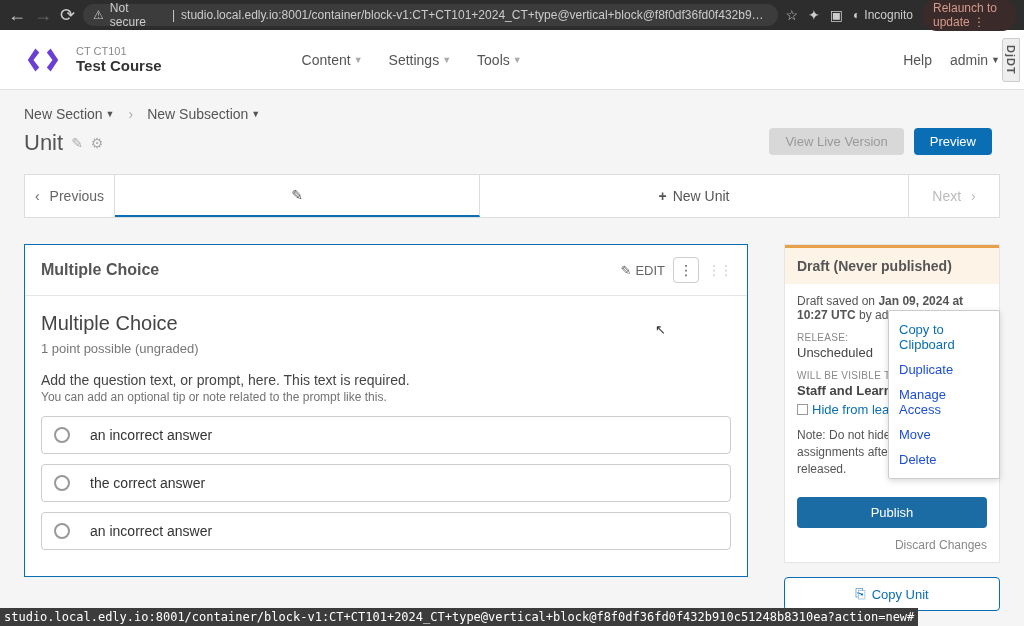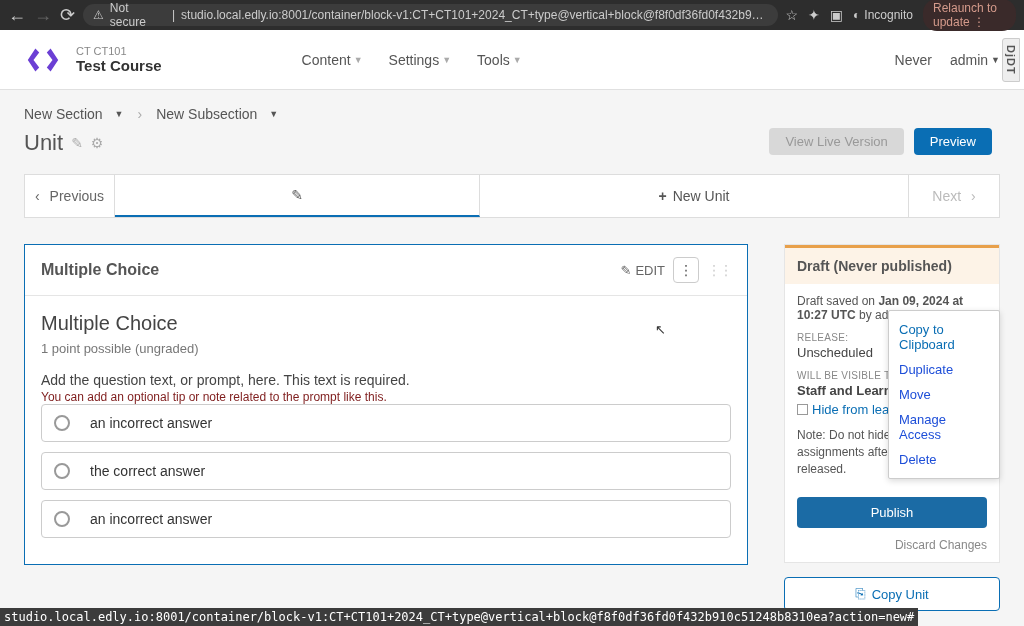--- a/index.html
+++ b/index.html
@@ -27,21 +27,21 @@
 .main-nav-item .caret { font-size: 9px; color: #aaa; }
 .right-nav { margin-left: auto; display: flex; gap: 18px; align-items: center; }
 .right-nav-item { color: #555; cursor: pointer; display: flex; align-items: center; gap: 3px;}
 
 
 .djdt { position: absolute; right: 4px; top: 38px; background: #eee; border: 1px solid #ccc; border-radius: 3px 0 0 3px; writing-mode: vertical-lr; padding: 6px 2px; font-size: 11px; font-weight: 600; color: #555; letter-spacing: 1px; }
 
 
 .content { padding: 16px 24px; }
 .breadcrumb { display: flex; align-items: center; gap: 14px; font-size: 14px; color: #555; margin-bottom: 8px; }
-.breadcrumb .crumb { display: flex; align-items: center; gap: 12px; cursor: pointer; }
+.breadcrumb .crumb { display: flex; align-items: center; gap: 3px; cursor: pointer; }
 .breadcrumb .sep { color: #aaa; }
 .caret { font-size: 9px; }
 .title-row { display: flex; align-items: center; gap: 8px; margin-bottom: 18px; }
 .page-title { font-size: 22px; color: #555; }
 .title-icon { color: #aaa; font-size: 14px; cursor: pointer; }
 .top-actions { position: absolute; right: 32px; top: 128px; display: flex; gap: 10px; }
 .btn { padding: 6px 16px; border-radius: 4px; font-size: 13px; cursor: pointer; border: none; }
 .btn-disabled { background: #d8d8d8; color: #999; }
 .btn-primary { background: #0a6eb4; color: #fff; }
 .btn-primary-flat { background: #1b6ba5; color: #fff; width: 100%; padding: 8px; font-weight: 500; }
@@ -67,21 +67,21 @@
 .comp-actions { margin-left: auto; display: flex; align-items: center; gap: 8px; }
 .edit-link { color: #666; font-size: 13px; display: flex; align-items: center; gap: 4px; cursor: pointer; }
 .kebab-btn { border: 1px solid #ccc; border-radius: 4px; width: 26px; height: 26px; display: flex; align-items: center; justify-content: center; cursor: pointer; color: #555; position: relative; }
 .drag-handle { color: #ccc; letter-spacing: -2px; font-size: 14px; }
 
 .comp-body { padding: 16px; position: relative; }
 .problem-title { font-size: 20px; color: #444; margin-bottom: 6px; }
 .points { font-size: 13px; color: #777; margin-bottom: 16px; }
 .desc { font-size: 14px; color: #444; line-height: 1.4; margin-bottom: 14px; }
 .prompt { font-size: 14px; color: #444; margin-bottom: 2px; }
-.tip { font-size: 12px; color: #7f1d1d; }
+.tip { font-size: 12px; color: #737373; margin-bottom: 12px; }
 .answer { border: 1px solid #ccc; border-radius: 4px; padding: 10px 12px; margin-bottom: 10px; display: flex; align-items: center; gap: 20px; }
 .radio { width: 16px; height: 16px; border: 2px solid #999; border-radius: 50%; }
 
 
 .dropdown { position: absolute; right: 24px; top: 310px; background: #fff; border: 1px solid #ccc; border-radius: 2px; box-shadow: 0 2px 6px rgba(0,0,0,0.15); width: 112px; padding: 6px 0; z-index: 10; }
 .dropdown-item { padding: 5px 10px; font-size: 13px; color: #1d4ed8; cursor: pointer; }
 .dropdown-item.active { color: #0a6eb4; }
 .cursor { position: absolute; left: 655px; top: 322px; font-size: 13px; z-index: 20; pointer-events:none; }
 
 
@@ -141,21 +141,21 @@
     <div class="main-nav-item">
         <span>Settings</span>
         <span class="caret">▼</span>
       </div>
     <div class="main-nav-item">
         <span>Tools</span>
         <span class="caret">▼</span>
       </div>
   </div>
   <div class="right-nav">
-    <span class="right-nav-item">Never</span>
+    <span class="right-nav-item">Help</span>
     <span class="right-nav-item">
         <span>admin</span>
         <span class="caret">▼</span>
       </span>
   </div>
 </div>
 <div class="djdt">DjDT</div>
 
 <div class="content">
   <div class="breadcrumb">
@@ -259,19 +259,19 @@
             <span>Copy Unit</span>
           </button>
       </div>
     </div>
   </div>
 </div>
 
 <div class="dropdown">
   <div class="dropdown-item active">Copy to Clipboard</div>
   <div class="dropdown-item">Duplicate</div>
+  <div class="dropdown-item">Manage Access</div>
   <div class="dropdown-item">Move</div>
-  <div class="dropdown-item">Manage Access</div>
   <div class="dropdown-item">Delete</div>
 </div>
 <div class="cursor">↖</div>
 
 <div class="status-url">studio.local.edly.io:8001/container/block-v1:CT+CT101+2024_CT+type@vertical+block@f8f0df36fd0f432b910c51248b8310ea?action=new#</div>
 
 </body></html>

